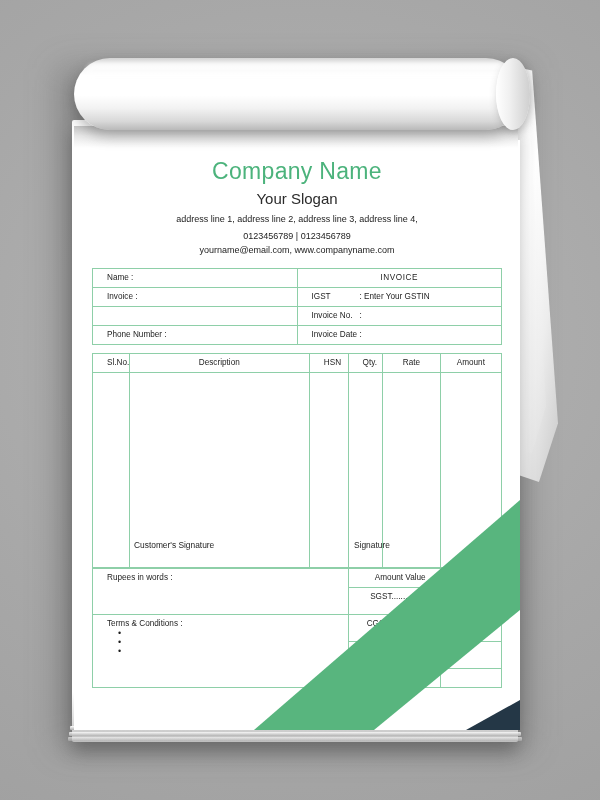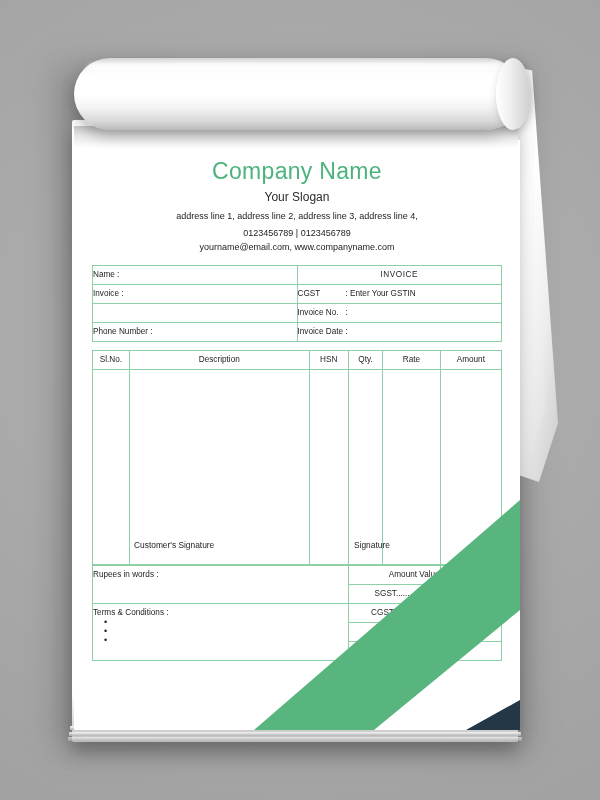--- a/index.html
+++ b/index.html
@@ -145,21 +145,21 @@
   }
 
   
   .doc-header { text-align: center; padding-top: 18px; }
   .company-name {
     font-size: 23px;
     color: #4cb37c;
     letter-spacing: .3px;
   }
   .slogan {
-    font-size: 12px;
+    font-size: 15px;
     color: #2b2b2b;
     margin-top: 5px;
   }
   .addr-line {
     font-size: 9px;
     color: #222;
     font-weight: normal;
     margin-top: 7px;
   }
   .addr-line.l2 { }
@@ -170,21 +170,21 @@
   table.inv {
     width: 100%;
     border-collapse: collapse;
     table-layout: fixed;
   }
   table.inv td, table.inv th {
     border: 1px solid #8ecfa8;
     font-size: 8.2px;
     color: #1d1d1d;
     font-weight: normal;
-    padding: 4px 0;
+    padding: 4px 14px;
     vertical-align: top;
     height: 10px;
   }
   .party-tbl td { height: 9px; }
   .invoice-word {
     text-align: center;
     color: #3faa72;
     font-weight: bold;
     font-size: 10px;
     letter-spacing: .6px;
@@ -259,21 +259,21 @@
 
       <table class="inv party-tbl">
         <tbody>
             <tr>
           <td>Name :</td>
           <td class="invoice-word">INVOICE</td>
         </tr>
         <tr>
           <td>Invoice :</td>
           <td>
-            <span class="lbl-k">CGST</span><span>:</span>&nbsp;<span>Enter Your GSTIN</span>
+            <span class="lbl-k">IGST</span><span>:</span>&nbsp;<span>Enter Your GSTIN</span>
           </td>
         </tr>
         <tr>
           <td>&nbsp;</td>
           <td>
             <span class="lbl-k">Invoice No.</span><span>:</span>
           </td>
         </tr>
         <tr>
           <td>Phone Number :</td>

